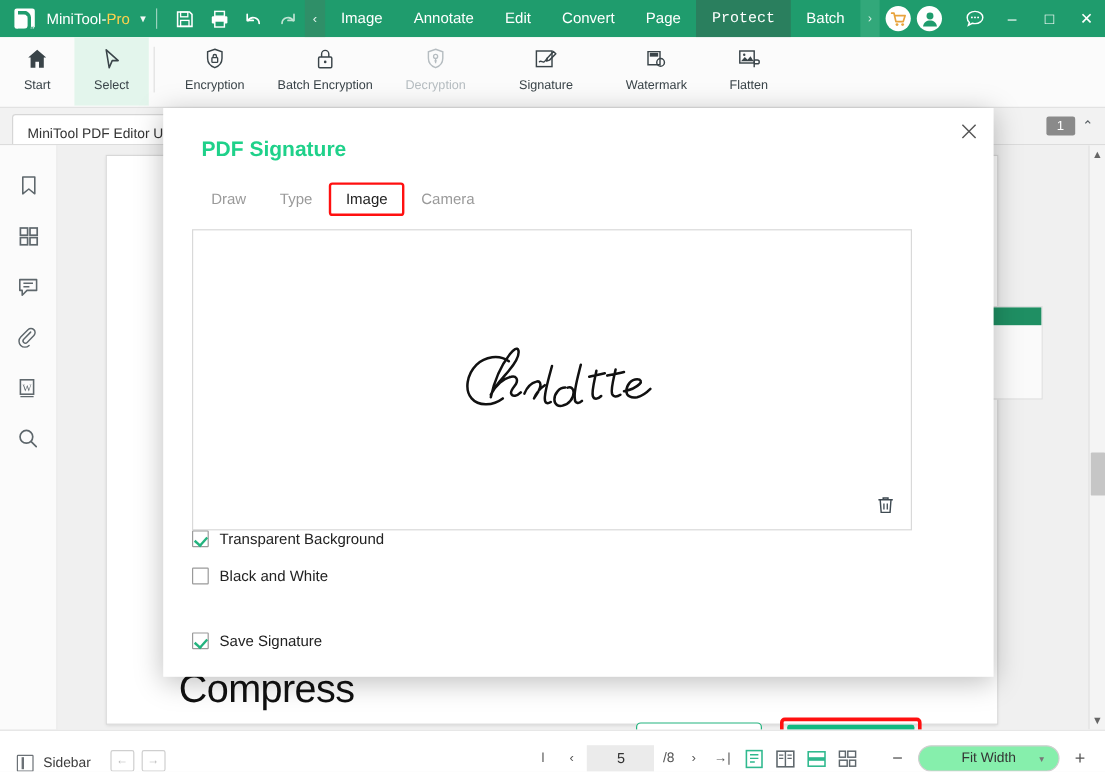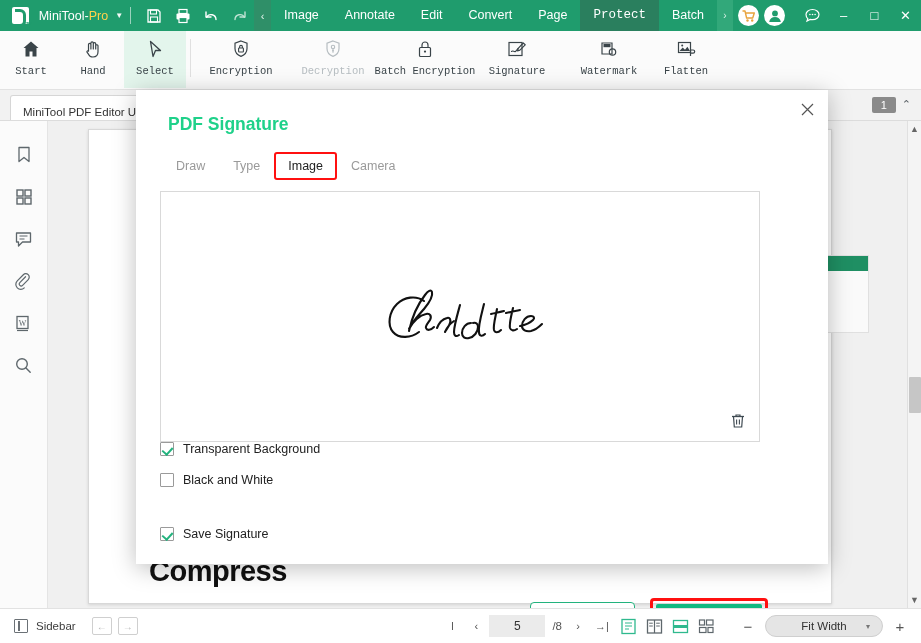--- a/index.html
+++ b/index.html
@@ -88,21 +88,21 @@
   }
   .rb-item {
     width: 62px; height: 57px; padding-top: 5px;
     display: flex; flex-direction: column; align-items: center; gap: 3px;
     font-size: 10.5px; color: #3a4449;
   }
   .rb-item.wide { width: 92px; }
   .rb-item.selected { background: #e3f5ec; }
   .rb-item.disabled { color: #b6bdc1; }
   .rb-ico { height: 26px; display: flex; align-items: center; justify-content: center; }
-  .rb-lab { white-space: nowrap; font-family: Liberation Mono, monospace; }
+  .rb-lab { white-space: nowrap; }
   .rb-div { width: 1px; height: 38px; background: #e0e0e0; margin: 8px 4px 0 4px; }
 
   
   .tabstrip {
     position: absolute; left: 0; top: 90px; width: 921px; height: 31px;
     background: #f2f2f2; border-bottom: 1px solid #dcdcdc;
     display: flex; align-items: flex-end;
   }
   .doc-tab {
     margin-left: 10px; margin-bottom: 0;
@@ -138,21 +138,21 @@
     position: absolute; left: 40px; top: 8px; width: 744px; height: 475px;
     background: #ffffff; border: 1px solid #d8d8d8;
     box-shadow: 0 1px 3px rgba(0,0,0,.12);
   }
   .doc-h1 {
     position: absolute; left: 60px; top: 18px;
     font-size: 30px; font-weight: bold; color: #111; letter-spacing: -0.5px;
   }
   .doc-h2 {
     position: absolute; left: 60px; top: 425px;
-    font-size: 29px; font-weight: bold; color: #111; letter-spacing: -0.5px;
+    font-size: 33px; font-weight: normal; color: #111; letter-spacing: -0.5px;
   }
   .doc-shot {
     position: absolute; left: 660px; top: 125px; width: 120px; height: 78px;
     background: #fafafa; border: 1px solid #e0e0e0; overflow: hidden;
   }
   .doc-shot .bar {
     height: 15px; background: #1f8f63; color: #cfe9dd; font-size: 7px;
     padding-left: 4px; line-height: 15px; white-space: nowrap;
   }
   .doc-shot .body {
@@ -237,21 +237,21 @@
   .btn-apply {
     width: 106px; height: 26px; background: #10b981; border-radius: 2px;
     color: #ffffff; font-size: 12.5px;
     display: flex; align-items: center; justify-content: center;
   }
 
   
   .statusbar {
     position: absolute; left: 0; bottom: 0; width: 921px; height: 35px;
     background: #ffffff; border-top: 1px solid #e2e2e2;
-    display: flex; align-items: center; font-size: 11.5px; color: #3c3c3c;
+    display: flex; align-items: flex-end; font-size: 11.5px; color: #3c3c3c;
   }
   .sb-sidebar { display: flex; align-items: center; gap: 8px; margin-left: 14px; }
   .sb-sq {
     width: 14px; height: 14px; border: 1.5px solid #6b7176; position: relative; border-radius: 1px;
   }
   .sb-sq::after {
     content:""; position:absolute; left:3px; top:1px; bottom:1px; width:1.5px; background:#6b7176;
   }
   .navbtn {
     width: 20px; height: 18px; border: 1px solid #cfcfcf; border-radius: 2px;
@@ -271,21 +271,21 @@
   .pagetotal { font-size: 11.5px; color: #555; margin: 0 3px 0 5px; }
   .viewico {
     width: 22px; height: 22px; display: flex; align-items: center; justify-content: center;
     margin-left: 2px;
   }
   .sb-zoom { display: flex; align-items: center; gap: 10px; margin-left: 24px; margin-right: 14px; }
   .zbtn { font-size: 15px; color: #555; width: 14px; text-align: center; }
   .zselect {
     width: 118px; height: 22px; border: 1px solid #cfcfcf; border-radius: 11px;
     display: flex; align-items: center; justify-content: center; position: relative;
-    font-size: 11.5px; color: #333; background: #e5e5e5;
+    font-size: 11.5px; color: #333; background: #86efac;
   }
   .zselect .cd { position: absolute; right: 12px; font-size: 8px; color: #777; }
 </style>
 </head>
 <body>
 
 <div id="app">
 
   <div class="titlebar">
     <div class="tb-logo">
@@ -366,66 +366,58 @@
 
   <div class="ribbon">
     <div class="rb-item">
       <div class="rb-ico">
         <svg width="22" height="22" viewBox="0 0 22 22">
             <path d="M11 3.5L3.5 10h2v8.5h4v-5h3v5h4V10h2z" fill="#3a4449"></path>
           </svg>
       </div>
       <div class="rb-lab">Start</div>
     </div>
-    <div class="rb-item">
-      <div class="rb-ico">
-        <svg width="22" height="22" viewBox="0 0 22 22">
-            <path d="M6.5 12V6.5a1.2 1.2 0 0 1 2.4 0V11V5a1.2 1.2 0 0 1 2.4 0v6V5.8a1.2 1.2 0 0 1 2.4 0V11V7.6a1.2 1.2 0 0 1 2.3 0v6.2c0 3.2-2 5.2-5 5.2-2.2 0-3.6-1-4.4-2.6L5 14.2c-.5-1 .9-2 1.5-1z" fill="none" stroke="#3a4449" stroke-width="1.2" stroke-linejoin="round"></path>
-          </svg>
-      </div>
-      <div class="rb-lab">Hand</div>
-    </div>
     <div class="rb-item selected">
       <div class="rb-ico">
         <svg width="22" height="22" viewBox="0 0 22 22">
             <path d="M6.5 3.5l10 9h-5l-2.5 6z" fill="none" stroke="#3a4449" stroke-width="1.3" stroke-linejoin="round"></path>
           </svg>
       </div>
       <div class="rb-lab">Select</div>
     </div>
     <div class="rb-div"></div>
     <div class="rb-item wide">
       <div class="rb-ico">
         <svg width="22" height="22" viewBox="0 0 22 22">
             <path d="M11 3l6 2.2v5.3c0 4-2.6 6.6-6 7.9-3.4-1.3-6-3.9-6-7.9V5.2z" fill="none" stroke="#3a4449" stroke-width="1.2"></path>
             <rect x="8.6" y="10" width="4.8" height="4" rx=".6" fill="none" stroke="#3a4449" stroke-width="1.1"></rect>
             <path d="M9.6 10V8.8a1.4 1.4 0 0 1 2.8 0V10" fill="none" stroke="#3a4449" stroke-width="1.1"></path>
           </svg>
       </div>
       <div class="rb-lab">Encryption</div>
     </div>
+    <div class="rb-item wide">
+      <div class="rb-ico">
+        <svg width="22" height="22" viewBox="0 0 22 22">
+            <rect x="5.5" y="9.5" width="11" height="9" rx="1" fill="none" stroke="#3a4449" stroke-width="1.2"></rect>
+            <path d="M8 9.5V7a3 3 0 0 1 6 0v2.5" fill="none" stroke="#3a4449" stroke-width="1.2"></path>
+            <circle cx="11" cy="13.6" r="1.1" fill="#3a4449"></circle>
+          </svg>
+      </div>
+      <div class="rb-lab">Batch Encryption</div>
+    </div>
     <div class="rb-item wide disabled">
       <div class="rb-ico">
         <svg width="22" height="22" viewBox="0 0 22 22">
             <path d="M11 3l6 2.2v5.3c0 4-2.6 6.6-6 7.9-3.4-1.3-6-3.9-6-7.9V5.2z" fill="none" stroke="#b6bdc1" stroke-width="1.2"></path>
             <circle cx="11" cy="9" r="1.7" fill="none" stroke="#b6bdc1" stroke-width="1.1"></circle>
             <path d="M11 10.7v4M10 12.8h2" stroke="#b6bdc1" stroke-width="1.1"></path>
           </svg>
       </div>
       <div class="rb-lab">Decryption</div>
-    </div>
-    <div class="rb-item wide">
-      <div class="rb-ico">
-        <svg width="22" height="22" viewBox="0 0 22 22">
-            <rect x="5.5" y="9.5" width="11" height="9" rx="1" fill="none" stroke="#3a4449" stroke-width="1.2"></rect>
-            <path d="M8 9.5V7a3 3 0 0 1 6 0v2.5" fill="none" stroke="#3a4449" stroke-width="1.2"></path>
-            <circle cx="11" cy="13.6" r="1.1" fill="#3a4449"></circle>
-          </svg>
-      </div>
-      <div class="rb-lab">Batch Encryption</div>
     </div>
     <div class="rb-item wide">
       <div class="rb-ico">
         <svg width="24" height="22" viewBox="0 0 24 22">
             <rect x="4" y="4.5" width="13" height="13" fill="none" stroke="#3a4449" stroke-width="1.2"></rect>
             <path d="M6.5 13.5c1.5-1.5 2.5.8 4 0 1-.6 1.6-2 2.6-3.2" fill="none" stroke="#3a4449" stroke-width="1.1" stroke-linecap="round"></path>
             <path d="M13.2 10.4l5-5.4 2 1.8-5.3 5.3-2.4.7z" fill="none" stroke="#3a4449" stroke-width="1.2" stroke-linejoin="round"></path>
           </svg>
       </div>
       <div class="rb-lab">Signature</div>

